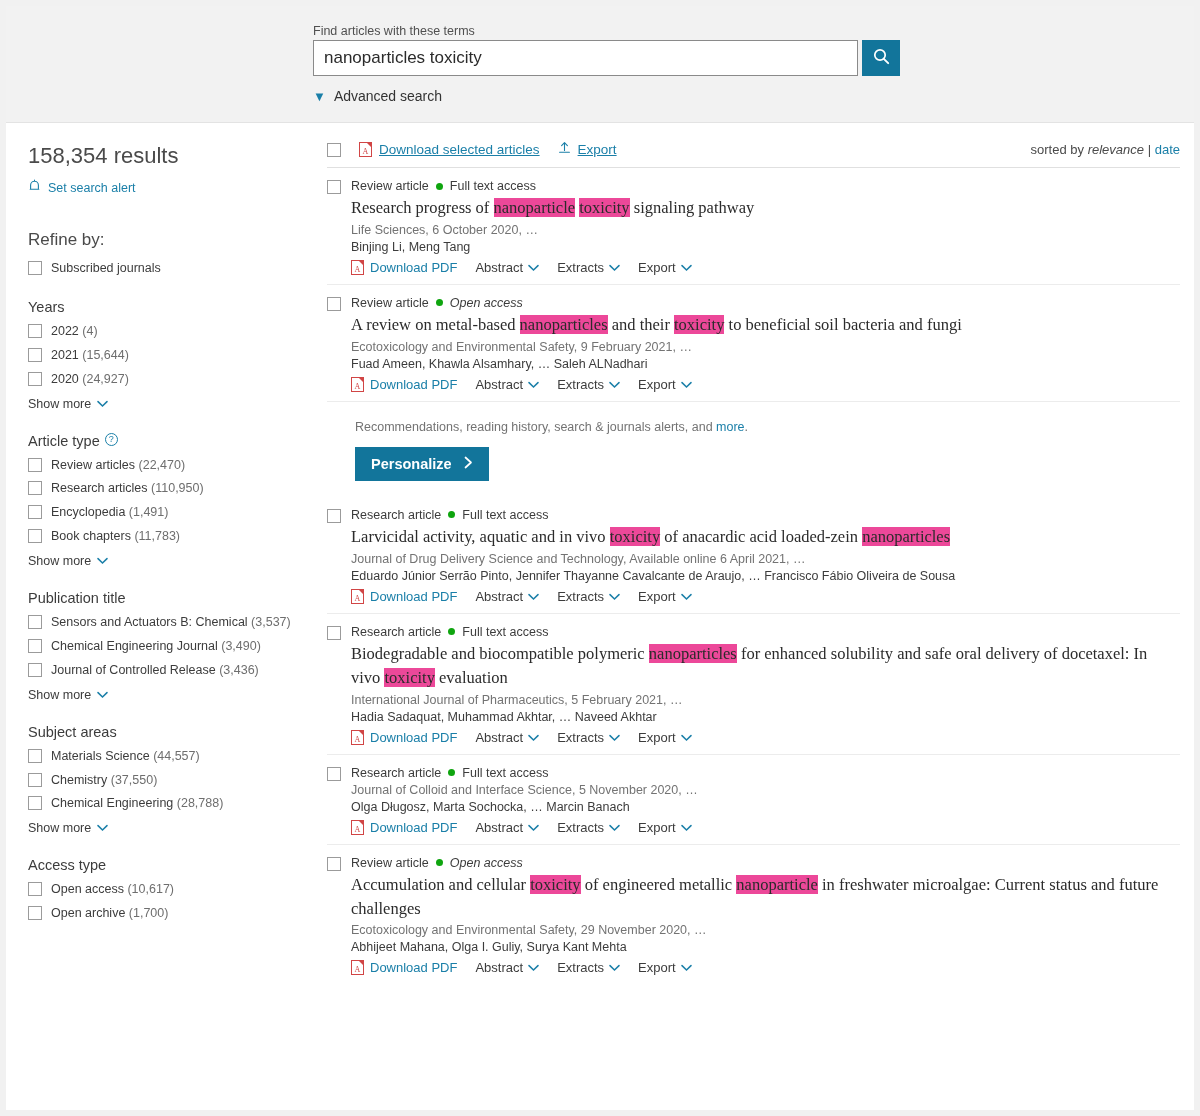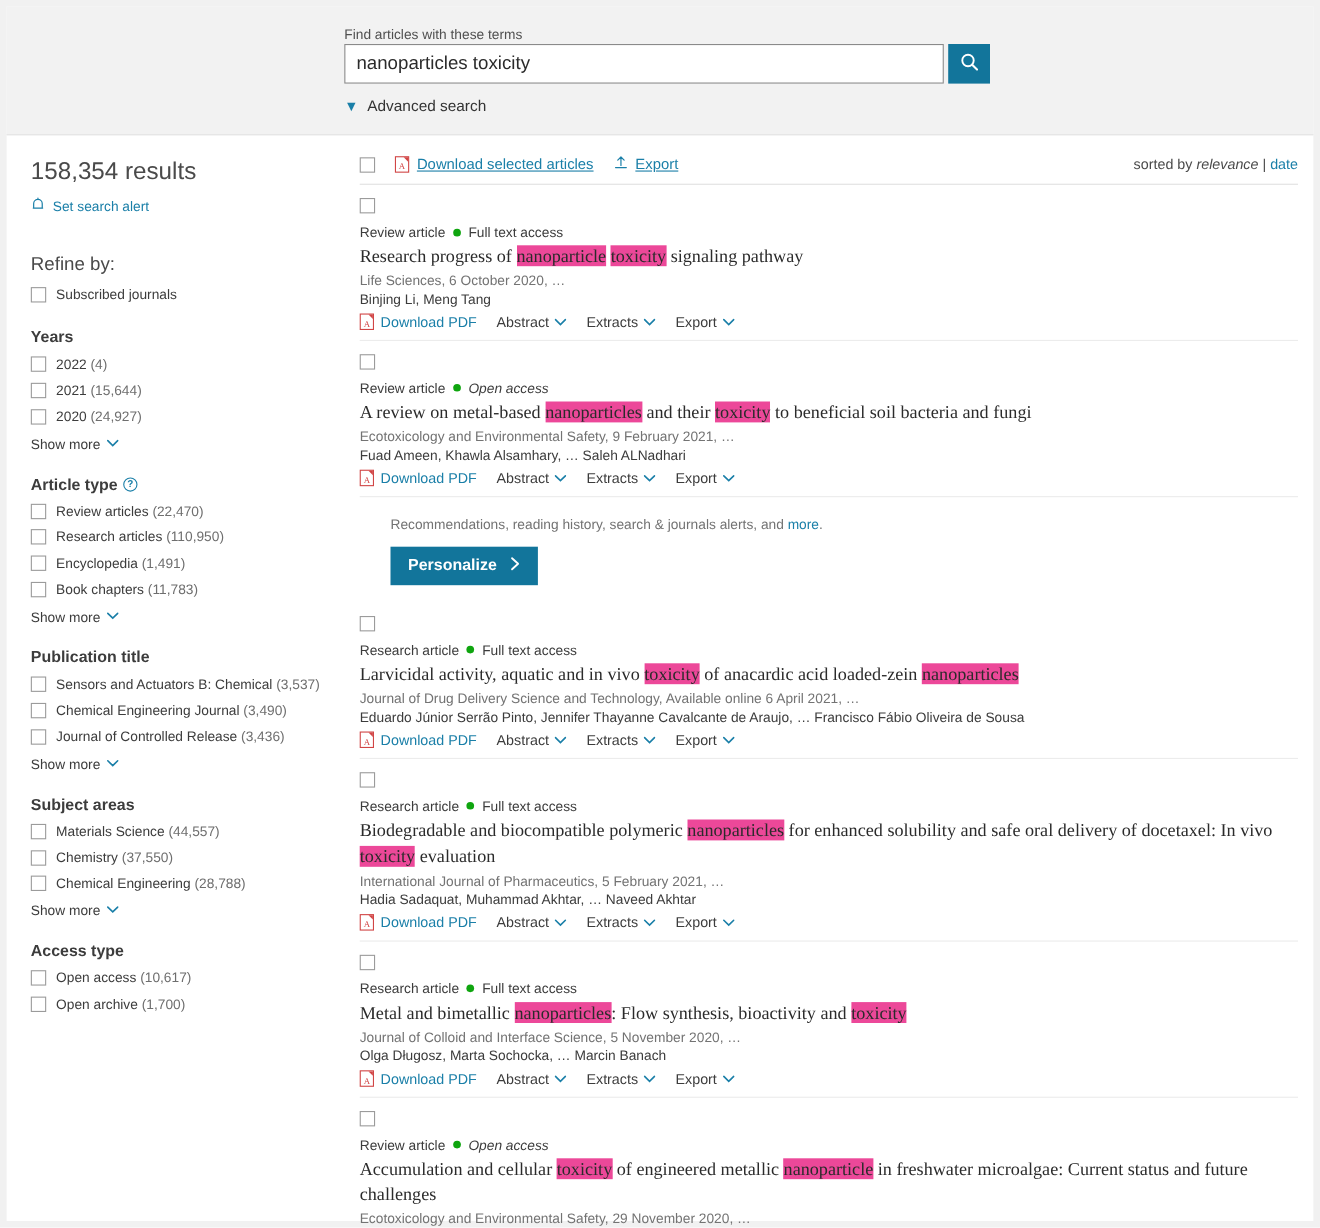--- a/index.html
+++ b/index.html
@@ -70,22 +70,22 @@
   }
   .alert-row {
     display: flex; align-items: center; gap: 7px;
     font-size: 12.5px; color: #1a7fa8; margin-bottom: 34px;
     cursor: pointer;
   }
   .refine-h {
     font-size: 17px; color: #4a4a4a; margin: 0 0 10px 0; font-weight: 400;
   }
   .facet-h {
-    font-size: 14.5px; color: #3c3c3c; margin: 22px 0 8px 0; font-weight: 700;
-    display: flex; align-items: center; gap: 5px;
+    font-size: 14.5px; color: #3c3c3c; margin: 22px 0 8px 0; font-weight: 400;
+    display: flex; gap: 5px;
   }
   .help-icon {
     display: inline-block; width: 13px; height: 13px;
     border: 1px solid #1a7fa8; border-radius: 50%;
     color: #1a7fa8; font-size: 9px; line-height: 11px;
     text-align: center; cursor: pointer;
   }
   .facet-item {
     display: flex; align-items: flex-start; gap: 9px;
     margin-bottom: 7px; cursor: pointer;
@@ -120,21 +120,20 @@
     margin-left: auto; font-size: 13px; color: #4a4a4a;
   }
   .tb-right .lnk { color: #1a7fa8; cursor: pointer; }
   .tb-right .it { font-style: italic; }
 
   
   .result {
     display: flex; gap: 10px;
     padding: 11px 0 9px 0;
     border-bottom: 1px solid #ececec;
-    flex-direction: column;
   }
   .result:last-child { border-bottom: none; }
   .res-body { flex: 1; }
   .meta-row {
     display: flex; align-items: center; gap: 7px;
     font-size: 12.5px; color: #3c3c3c; margin-bottom: 3px;
   }
   .dot {
     width: 7px; height: 7px; border-radius: 50%;
     background: #0fa50f; display: inline-block;
@@ -521,21 +520,20 @@
             </div>
           </div>
           <div class="result">
             <span class="cb"></span>
             <div class="res-body">
               <div class="meta-row">
                 <span>Research article</span>
                 <span class="dot"></span>
                 <span>Full text access</span>
               </div>
-              <div class="res-title"><span>Metal and bimetallic </span><span class="hl">nanoparticles</span><span>: Flow synthesis, bioactivity and </span><span class="hl">toxicity</span></div>
               <div class="res-journal">Journal of Colloid and Interface Science, 5 November 2020, …</div>
               <div class="res-authors">Olga Długosz, Marta Sochocka, … Marcin Banach</div>
               <div class="act-row">
                 <span class="act">
                   <span class="pdf-ico"></span>
                   <span>Download PDF</span>
                 </span>
                 <span class="act plain">
                   <span>Abstract</span>
                   <span><svg width="11" height="8" viewBox="0 0 11 8" fill="none">

